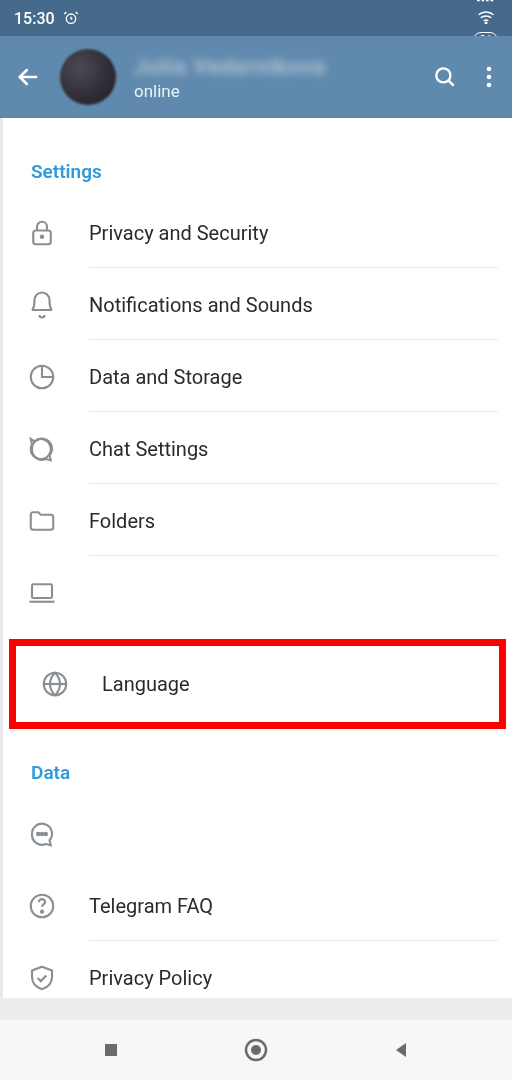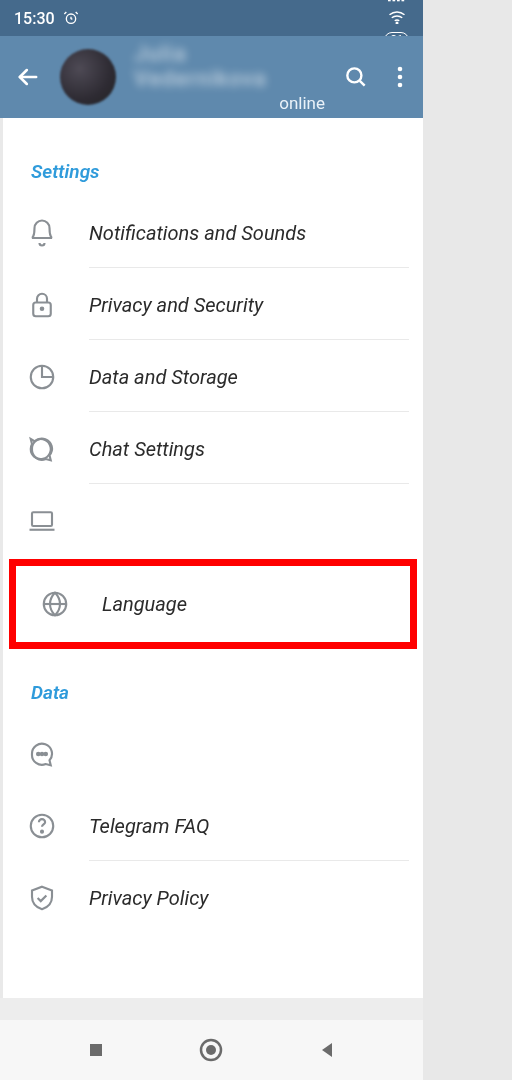--- a/index.html
+++ b/index.html
@@ -1,38 +1,38 @@
 <!DOCTYPE html>
 <html><head>
 <meta charset="utf-8">
 <style>
   * { box-sizing: border-box; margin: 0; padding: 0; }
   html, body { width: 512px; height: 1080px; font-family: -apple-system, Roboto, Arial, sans-serif; background: #e8e8e8; overflow: hidden; }
-  .phone { width: 423px; height: 1080px; background: #be185d; display: flex; flex-direction: column; }
+  .phone { width: 512px; height: 1080px; background: #be185d; display: flex; flex-direction: column; }
 
   .statusbar { height: 36px; background: #456a8c; color: #fff; display: flex; align-items: center; padding: 0 14px; font-size: 16px; font-weight: 500; }
   .statusbar .left { display: flex; align-items: center; gap: 8px; }
   .statusbar .right { margin-left: auto; display: flex; align-items: center; gap: 8px; flex-direction: column; }
 
   .header { height: 82px; background: #5f89ad; display: flex; align-items: center; padding: 0 14px; gap: 18px; color: #fff; }
   .avatar { width: 56px; height: 56px; border-radius: 50%; background: radial-gradient(circle at 35% 35%, #4e4a55 0%, #2e2b33 60%, #222 100%); flex-shrink: 0; filter: blur(1px); }
-  .userblock { display:flex; flex-direction:column; justify-content:center;align-items:flex-end; }
+  .userblock { display:flex; flex-direction:column; justify-content:center; }
   .username { font-size: 22px; font-weight: 500; color: rgba(255,255,255,0.6); filter: blur(4px); letter-spacing: 1px; }
   .userstatus { font-size: 17px; color: #eaf2f9; margin-top: 2px; }
   .header-actions { margin-left:auto; display:flex; align-items:center; gap: 28px; padding-right: 6px;}
 
-  .content { flex: 1; overflow-y: auto; background: #fff; border-left: 3px solid #e9e9e9; padding-top: 12px; font-style: italic; }
+  .content { flex: 1; overflow-y: auto; background: #fff; border-left: 3px solid #e9e9e9; padding-top: 12px; }
   .section-title { color: #2f9bdb; font-size: 19px; font-weight: 600; padding: 30px 28px 14px 28px; }
 
   .list { }
   .row { display: flex; align-items: center; min-height: 72px; padding: 0 14px 0 24px; cursor: pointer; position: relative; }
   .row .iconwrap { width: 62px; display:flex; align-items:center; justify-content:flex-start; color: #8a8f94; }
   .row .label { font-size: 20px; color: #2b2b2b; flex: 1; padding: 22px 0; border-bottom: 1px solid #e9e9e9; }
   .row:last-child .label { border-bottom: none; }
-  .highlight-box { border: 7px solid #ff0000; margin: 2px 6px 2px 6px; }
+  .highlight-box { border: 7px solid #ff0000; margin: 10px 6px 2px 6px; }
   .highlight-box .row { min-height: 76px; }
   .highlight-box .label { border-bottom: none; }
 
   .bottomgap { height: 22px; background: #ededed; }
 
   .navbar { height: 60px; background: #f7f7f7; display:flex; align-items:center; justify-content: space-around; padding: 0 40px;}
   .navbtn { color: #6b6b6b; }
 
   svg { display:block; }
 </style>
@@ -106,58 +106,66 @@
 
   <div class="content">
 
     <div class="section-title">Settings</div>
 
     <div class="list">
 
       <div class="row">
         <span class="iconwrap">
           <svg width="30" height="30" viewBox="0 0 24 24" fill="none" stroke="#8a8f94" stroke-width="1.7">
-              <path d="M6 8a6 6 0 0 1 12 0c0 7 2 8 2 8H4s2-1 2-8"></path>
-              <path d="M10 20a2 2 0 0 0 4 0"></path>
-            </svg>
-        </span>
-        <span class="label">Notifications and Sounds</span>
-      </div>
-
-      <div class="row">
-        <span class="iconwrap">
-          <svg width="30" height="30" viewBox="0 0 24 24" fill="none" stroke="#8a8f94" stroke-width="1.7">
               <rect x="5" y="10" width="14" height="11" rx="2"></rect>
               <path d="M8 10V7a4 4 0 0 1 8 0v3"></path>
               <circle cx="12" cy="15" r="1" fill="#8a8f94"></circle>
             </svg>
         </span>
         <span class="label">Privacy and Security</span>
       </div>
 
       <div class="row">
         <span class="iconwrap">
           <svg width="30" height="30" viewBox="0 0 24 24" fill="none" stroke="#8a8f94" stroke-width="1.7">
+              <path d="M6 8a6 6 0 0 1 12 0c0 7 2 8 2 8H4s2-1 2-8"></path>
+              <path d="M10 20a2 2 0 0 0 4 0"></path>
+            </svg>
+        </span>
+        <span class="label">Notifications and Sounds</span>
+      </div>
+
+      <div class="row">
+        <span class="iconwrap">
+          <svg width="30" height="30" viewBox="0 0 24 24" fill="none" stroke="#8a8f94" stroke-width="1.7">
               <circle cx="12" cy="12" r="9"></circle>
               <path d="M12 3v9h9"></path>
             </svg>
         </span>
         <span class="label">Data and Storage</span>
       </div>
 
       <div class="row">
         <span class="iconwrap">
           <svg width="30" height="30" viewBox="0 0 24 24" fill="none" stroke="#8a8f94" stroke-width="1.7">
               <path d="M21 12a8 8 0 1 1-3-6.2L21 4l-1 4a8 8 0 0 1 1 4z" transform="scale(-1,1) translate(-24,0)"></path>
               <path d="M4 12a8 8 0 1 1 14 5l1 4-4-1a8 8 0 0 1-11-8z"></path>
             </svg>
         </span>
         <span class="label">Chat Settings</span>
       </div>
 
+      <div class="row">
+        <span class="iconwrap">
+          <svg width="30" height="30" viewBox="0 0 24 24" fill="none" stroke="#8a8f94" stroke-width="1.7">
+              <path d="M3 7a2 2 0 0 1 2-2h4l2 2h8a2 2 0 0 1 2 2v8a2 2 0 0 1-2 2H5a2 2 0 0 1-2-2z"></path>
+            </svg>
+        </span>
+        <span class="label">Folders</span>
+      </div>
 
       <div class="row">
         <span class="iconwrap">
           <svg width="30" height="30" viewBox="0 0 24 24" fill="none" stroke="#8a8f94" stroke-width="1.7">
               <rect x="4" y="5" width="16" height="11" rx="1"></rect>
               <path d="M2 19h20"></path>
             </svg>
         </span>
       </div>
 

